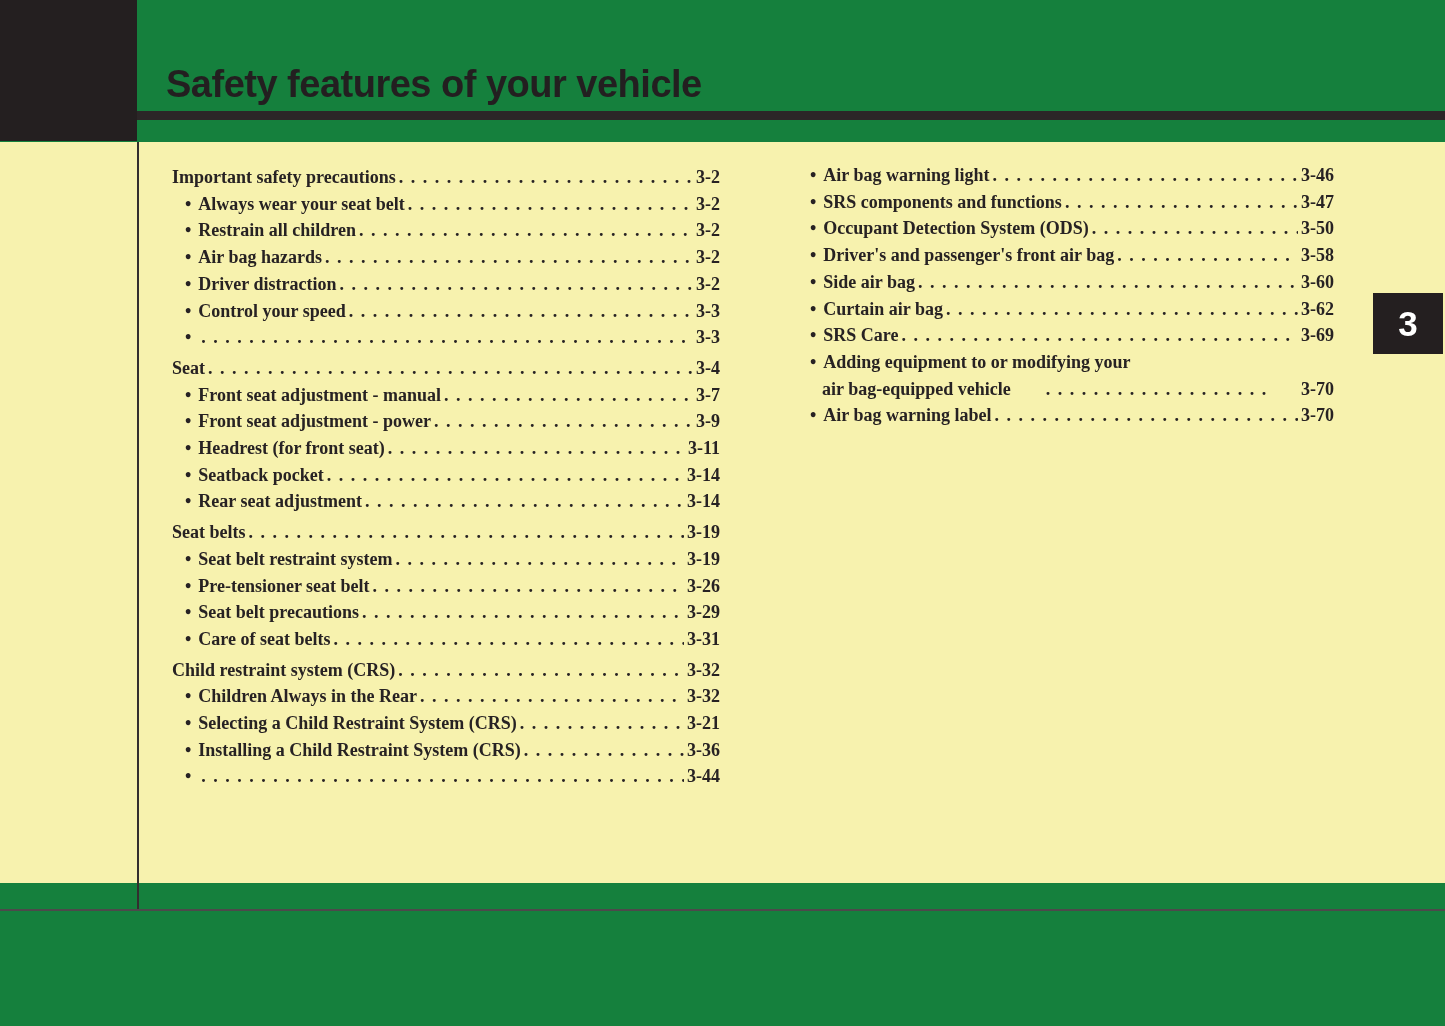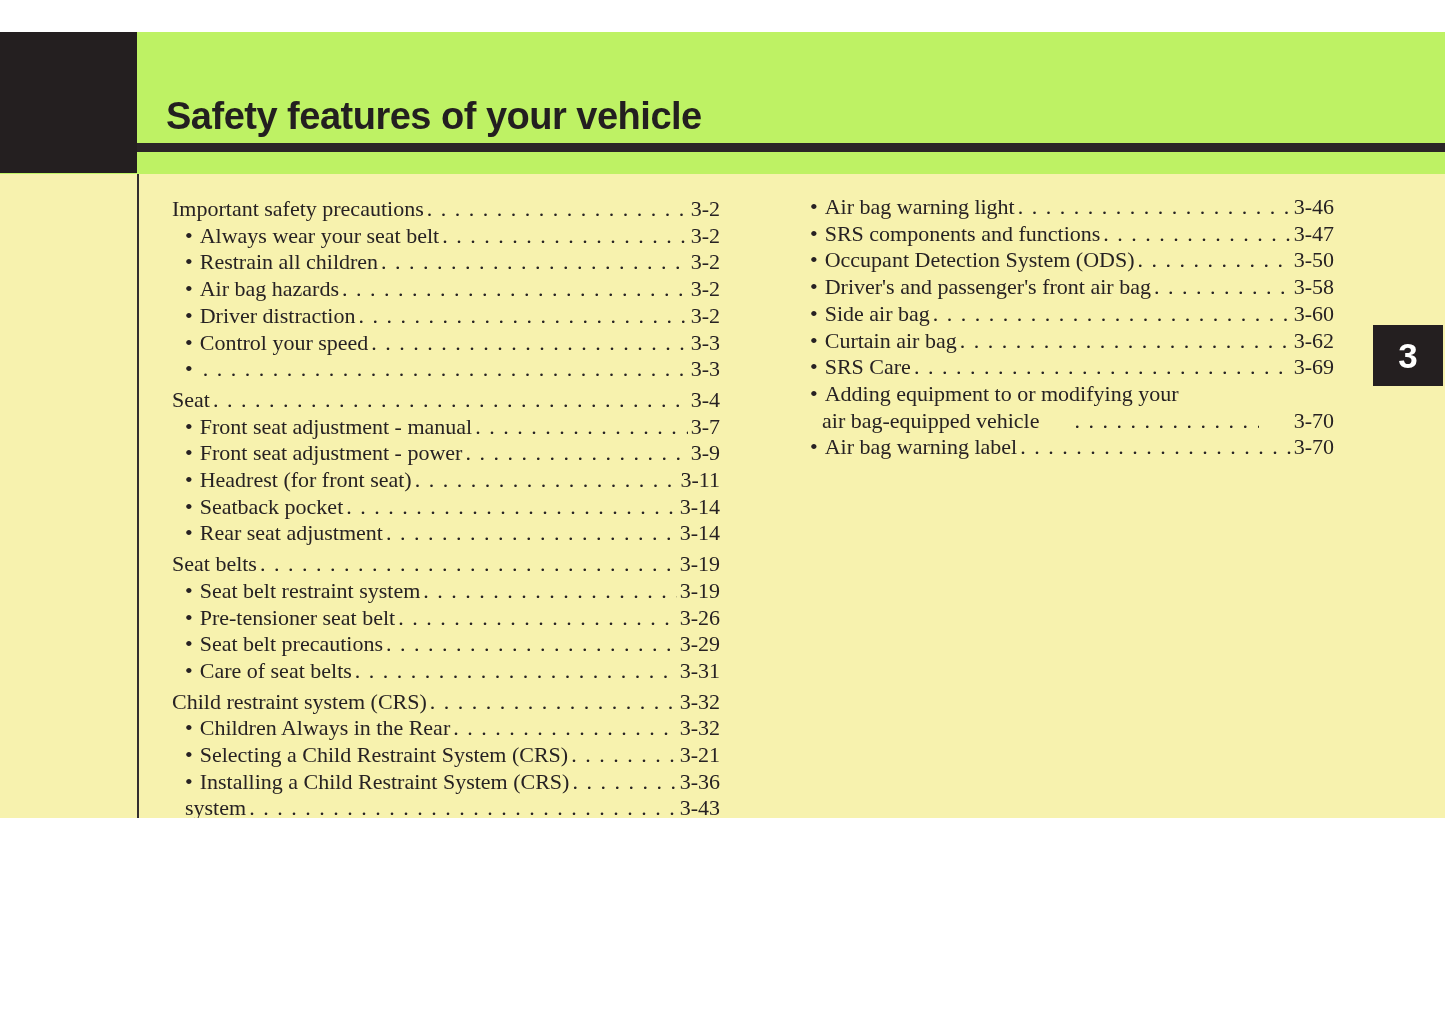--- a/index.html
+++ b/index.html
@@ -2,21 +2,21 @@
 <html><head>
 <meta charset="utf-8">
 <style>
   html,body { margin:0; padding:0; }
   body {
     width:1445px; height:1026px;
     background:#ffffff;
     font-family:"Liberation Serif", serif;
     overflow:hidden;
   }
-  .page { position:relative; width:1445px; height:786px; background:#bef264; overflow:hidden;margin-top:32px; }
+  .page { position:relative; width:1445px; height:1026px; background:#15803d; overflow:hidden; }
 
   .corner-block {
     position:absolute; left:0; top:0; width:137px; height:141px;
     background:#241f20;
   }
   .title {
     position:absolute; left:166px; top:64px; margin:0;
     font-family:"Liberation Sans", sans-serif;
     font-weight:bold; font-size:38px; line-height:40px;
     letter-spacing:-0.5px; color:#231f20; white-space:nowrap;
@@ -33,21 +33,21 @@
     position:absolute; left:137px; top:142px; width:2px; height:769px;
     background:#332e2f;
   }
   .footer-rule {
     position:absolute; left:0; top:909px; width:1445px; height:2px;
     background:#4d494b;
   }
 
   .toc-col {
     position:absolute;
-    color:#272223; font-weight:normal; font-size:22px; line-height:26.7px;text-align:right;
+    color:#272223; font-weight:bold; font-size:18px; line-height:26.7px;text-align:right;
   }
   .toc-col-left  { left:172px; top:164px; width:548px; }
   .toc-col-right { left:797px; top:162px; width:537px; }
 
   .toc-row { display:flex; align-items:baseline; }
   .level-sub          { padding-left:13px; }
   .level-section-cont { padding-left:13px; }
   .level-sub-cont     { padding-left:25px;gap:32px; }
   .toc-col-left .level-section:not(:first-child) { margin-top:4px; }
 
@@ -206,25 +206,20 @@
         <span class="lbl">Selecting a Child Restraint System (CRS)</span>
         <span class="dots"></span>
         <span class="pg">3-21</span>
       </div>
       <div class="toc-row level-sub">
         <span class="bullet">•</span>
         <span class="lbl">Installing a Child Restraint System (CRS)</span>
         <span class="dots"></span>
         <span class="pg">3-36</span>
       </div>
-      <div class="toc-row level-section-cont">
-        <span class="lbl">system</span>
-        <span class="dots"></span>
-        <span class="pg">3-43</span>
-      </div>
       <div class="toc-row level-sub">
         <span class="bullet">•</span>
         <span class="dots"></span>
         <span class="pg">3-44</span>
       </div>
     </div>
 
   <div class="toc-col toc-col-right" id="toc-right">
       <div class="toc-row level-sub">
         <span class="bullet">•</span>

